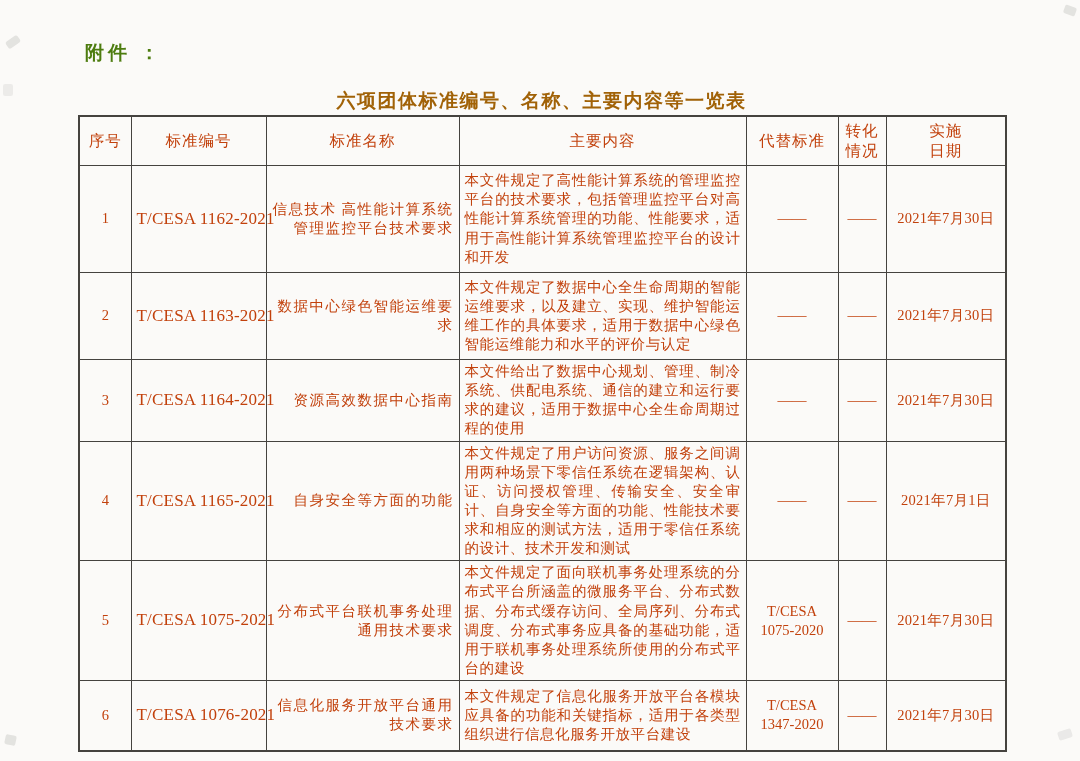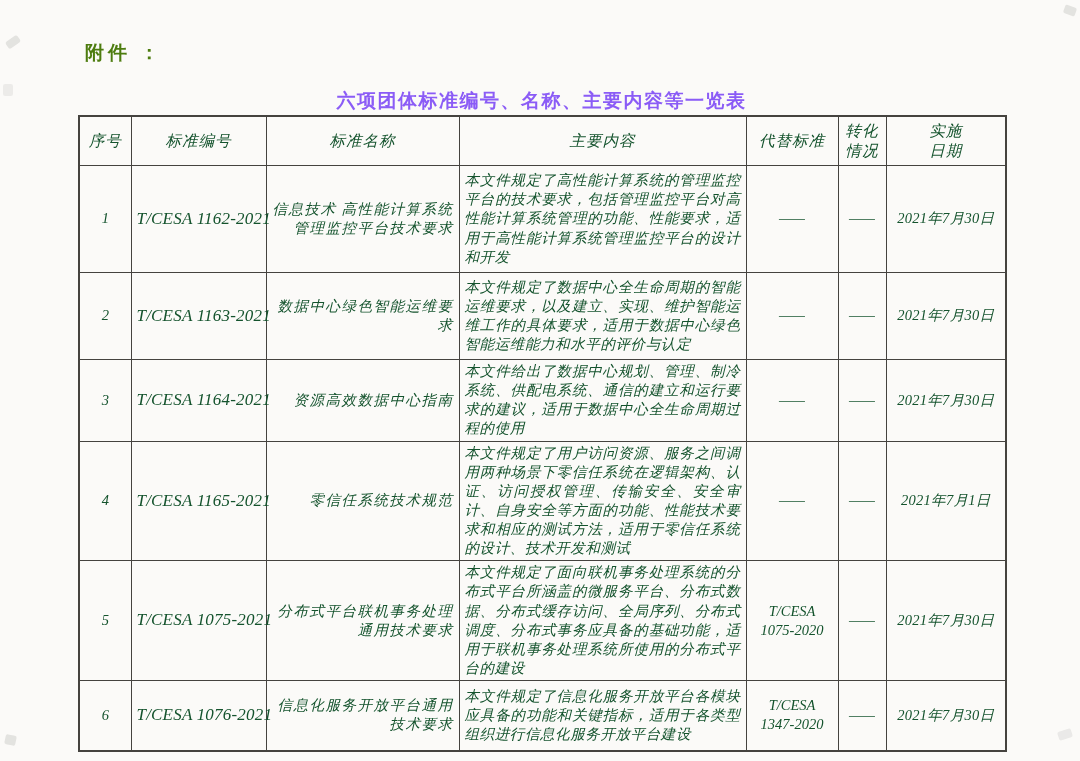--- a/index.html
+++ b/index.html
@@ -38,33 +38,32 @@
   }
   .doc-title {
     position: absolute;
     left: 78px;
     width: 927px;
     top: 88px;
     text-align: center;
     font-size: 19px;
     font-weight: bold;
     letter-spacing: 1.5px;
-    color: #8b5cf6;
+    color: #a16207;
   }
 
   table.std-table {
     position: absolute;
     left: 78px;
     top: 115px;
     width: 927px;
     border-collapse: collapse;
     table-layout: fixed;
     font-size: 14.5px;
-    color: #14532d;
-    font-style: italic;
+    color: #c2410c;
   }
   table.std-table td, table.std-table th {
     border: 1.4px solid #45433f;
     padding: 2px 5px;
     vertical-align: middle;
     line-height: 1.32;
     font-weight: normal;
   }
   table.std-table {
     border: 2px solid #45433f;
@@ -152,21 +151,21 @@
       <td class="c-code">T/CESA 1164-2021</td>
       <td class="c-name">资源高效数据中心指南</td>
       <td class="c-main">本文件给出了数据中心规划、管理、制冷系统、供配电系统、通信的建立和运行要求的建议，适用于数据中心全生命周期过程的使用</td>
       <td class="c-repl">——</td>
       <td class="c-conv">——</td>
       <td class="c-date">2021年7月30日</td>
     </tr>
     <tr class="r4">
       <td class="c-no">4</td>
       <td class="c-code">T/CESA 1165-2021</td>
-      <td class="c-name">零信任系统技术规范</td>
+      <td class="c-name">自身安全等方面的功能</td>
       <td class="c-main">本文件规定了用户访问资源、服务之间调用两种场景下零信任系统在逻辑架构、认证、访问授权管理、传输安全、安全审计、自身安全等方面的功能、性能技术要求和相应的测试方法，适用于零信任系统的设计、技术开发和测试</td>
       <td class="c-repl">——</td>
       <td class="c-conv">——</td>
       <td class="c-date">2021年7月1日</td>
     </tr>
     <tr class="r5">
       <td class="c-no">5</td>
       <td class="c-code">T/CESA 1075-2021</td>
       <td class="c-name">分布式平台联机事务处理通用技术要求</td>
       <td class="c-main">本文件规定了面向联机事务处理系统的分布式平台所涵盖的微服务平台、分布式数据、分布式缓存访问、全局序列、分布式调度、分布式事务应具备的基础功能，适用于联机事务处理系统所使用的分布式平台的建设</td>

